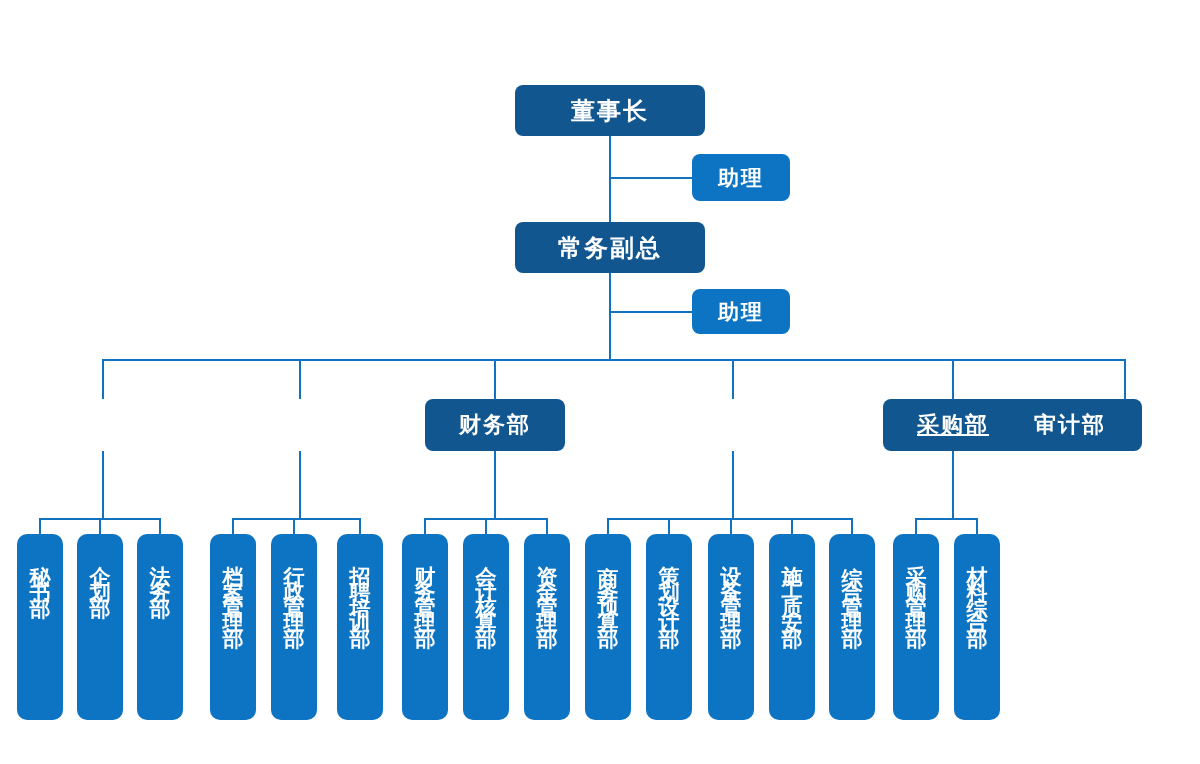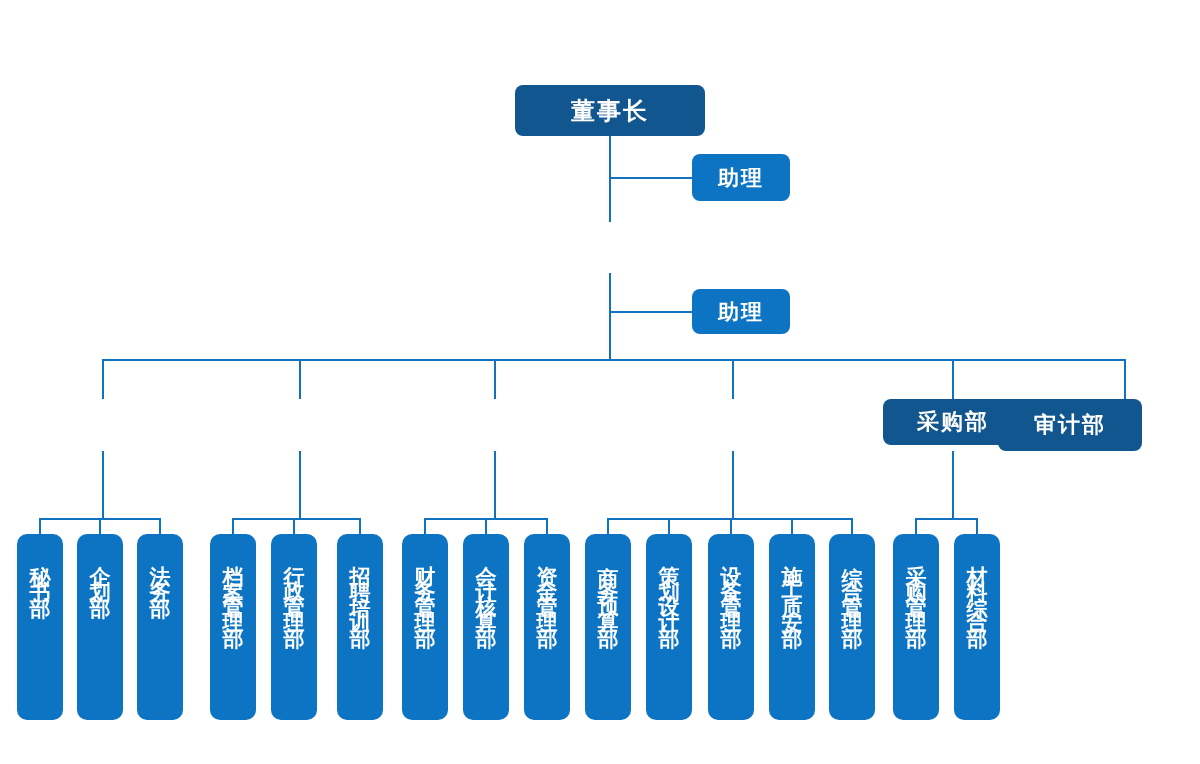--- a/index.html
+++ b/index.html
@@ -95,23 +95,25 @@
   <div class="line v" style="left:851px; top:477px; height:16px;"></div>
 
   <div class="line v" style="left:952px; top:410px; height:67px;"></div>
   <div class="line h" style="left:915px; top:477px; width:63px;"></div>
   <div class="line v" style="left:915px; top:477px; height:16px;"></div>
   <div class="line v" style="left:976px; top:477px; height:16px;"></div>
 
   <div class="hbox top" style="left:515px; top:44px;  width:190px; height:51px;">董事长</div>
   <div class="hbox light" style="left:692px; top:113px; width:98px;  height:47px;">助理</div>
 
+  <div class="hbox top" style="left:515px; top:181px; width:190px; height:51px;">常务副总</div>
   <div class="hbox light" style="left:692px; top:248px; width:98px;  height:45px;">助理</div>
 
-  <div class="hbox dept" style="left:883px;  top:358px; width:140px; height:46px;">采购部</div>
+  <div class="hbox dept" style="left:425px;  top:358px; width:140px; height:52px;">财务部</div>
+  <div class="hbox dept" style="left:883px;  top:358px; width:140px; height:52px;text-decoration:underline;">采购部</div>
   <div class="hbox dept" style="left:998px; top:358px; width:144px; height:52px;">审计部</div>
 
   <div class="vbox" style="left:17px;">秘书部</div>
   <div class="vbox" style="left:77px;">企划部</div>
   <div class="vbox" style="left:137px;">法务部</div>
 
   <div class="vbox" style="left:210px;">档案管理部</div>
   <div class="vbox" style="left:271px;">行政管理部</div>
   <div class="vbox" style="left:337px;">招聘培训部</div>
 

